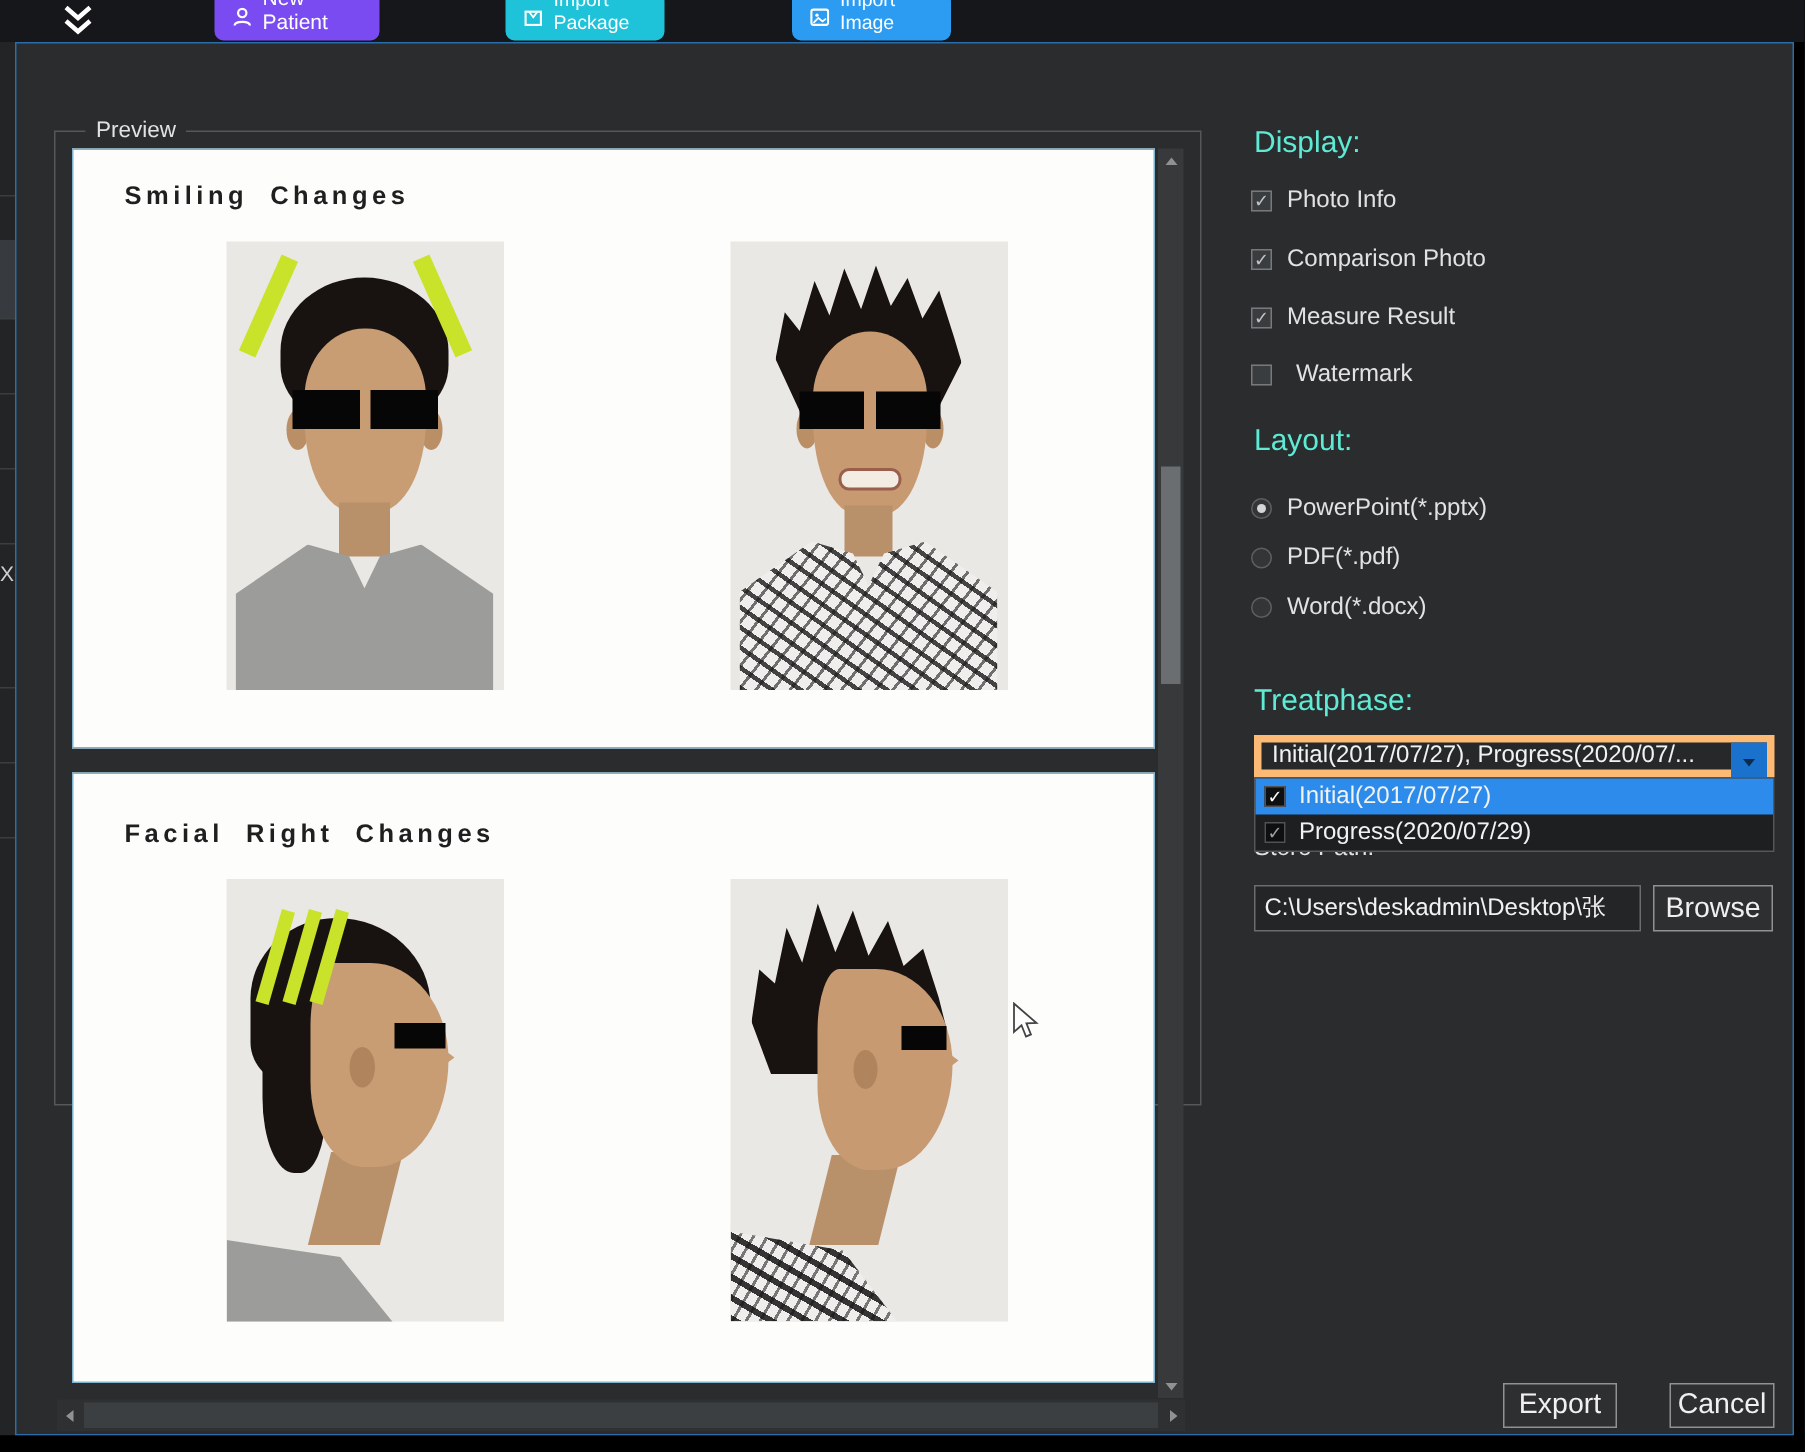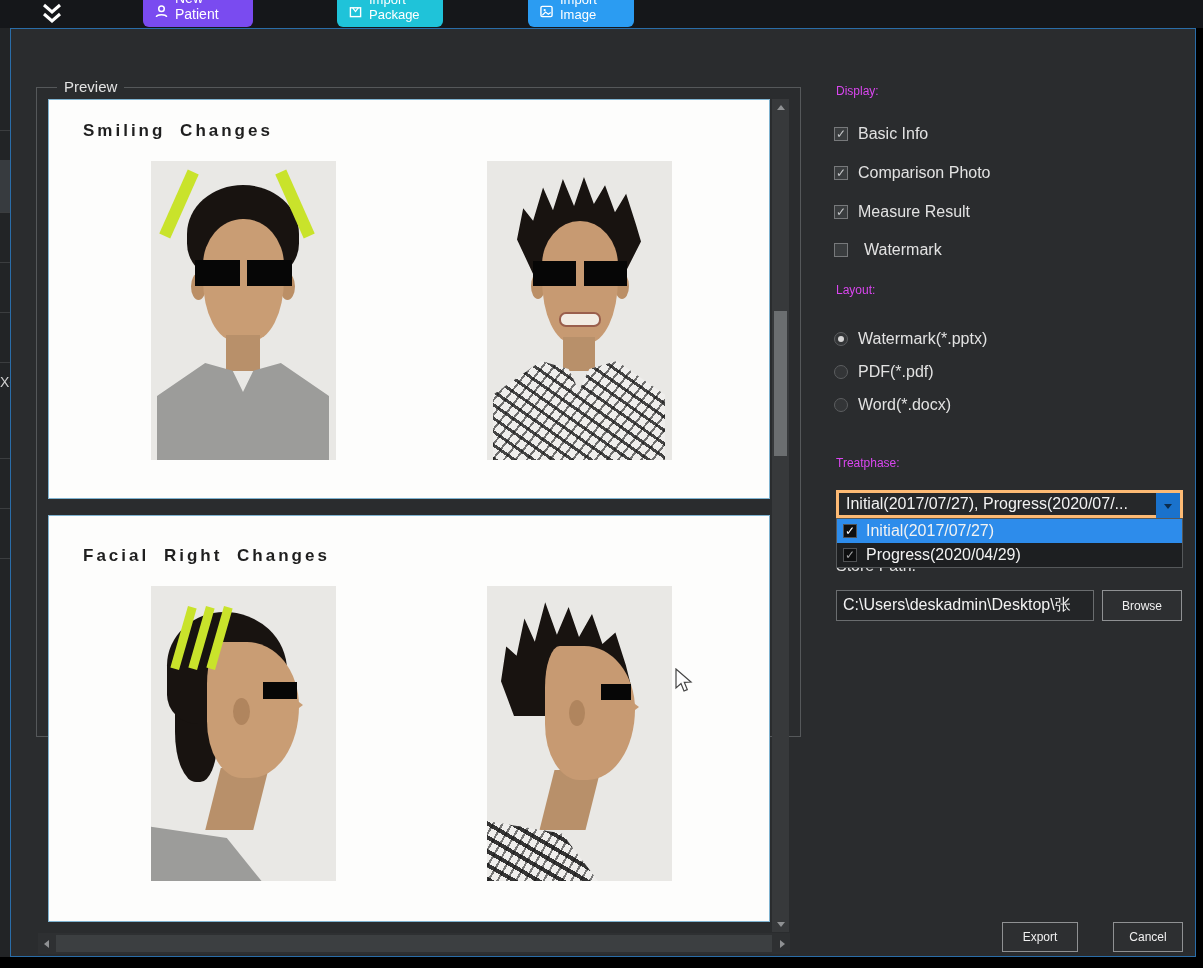--- a/index.html
+++ b/index.html
@@ -127,33 +127,33 @@
   #vthumb  { position:absolute; left:2px; top:212px; width:13px; height:145px; background:#6b6e70; }
   #hscroll { position:absolute; left:1px; top:845px; width:752px; height:21px; background:#2e3032; }
   #hthumb  { position:absolute; left:18px; top:2px; width:716px; height:17px; background:#3c3f41; }
   .tri-up    { width:0;height:0;border-left:4px solid transparent;border-right:4px solid transparent;border-bottom:5px solid #8f9193; }
   .tri-down  { width:0;height:0;border-left:4px solid transparent;border-right:4px solid transparent;border-top:5px solid #8f9193; }
   .tri-left  { width:0;height:0;border-top:4px solid transparent;border-bottom:4px solid transparent;border-right:5px solid #8f9193; }
   .tri-right { width:0;height:0;border-top:4px solid transparent;border-bottom:4px solid transparent;border-left:5px solid #8f9193; }
   .sb-btn { position:absolute; display:flex; align-items:center; justify-content:center; }
 
   
-  .sec-label { position:absolute; left:825px; color:#d946ef; font-size:12px; }
+  .sec-label { position:absolute; left:825px; color:#5eead4; font-size:20px; }
   .opt-row { position:absolute; left:823px; display:flex; align-items:center; gap:10px;
              color:#e2e2e2; font-size:16px; cursor:pointer; }
   .cbx { width:14px; height:14px; background:#3a3d3f; border:1px solid #77797b;
          color:#c3c5c7; font-size:12px; line-height:12px; text-align:center; }
   .rad { width:14px; height:14px; border-radius:50%; background:#333537; border:1px solid #5c5e60;
          display:flex; align-items:center; justify-content:center; }
   .rad .dot { width:6px; height:6px; border-radius:50%; background:#d6d6d6; display:none; }
   .rad.selected .dot { display:block; }
 
   
   #combo { position:absolute; left:825px; top:461px; width:347px; height:28px;
-           background:#26282a; border:3px solid #fdba74; display:flex; align-items:center; cursor:pointer; }
+           background:#26282a; border:5px solid #fdba74; display:flex; align-items:center; cursor:pointer; }
   #combo-value { color:#f2f2f2; font-size:16px; padding-left:7px; white-space:nowrap; overflow:hidden; width:316px; }
   #combo-arrow { position:absolute; right:0; top:0; width:24px; height:26px; background:#1a72cc;
                  display:flex; align-items:center; justify-content:center; }
   #combo-arrow .t { width:0;height:0;border-left:4px solid transparent;border-right:4px solid transparent;border-top:5px solid #0b2c4e; }
 
   
   #ddl { position:absolute; left:825px; top:489px; width:347px; background:#1d1f21;
          border:1px solid #55585a; z-index:5; }
   .ddl-row { height:24px; display:flex; align-items:center; gap:9px; padding-left:6px;
              color:#f2f2f2; font-size:16px; cursor:pointer; }
@@ -161,21 +161,21 @@
   .ddl-cbx { width:14px; height:14px; background:#0e0f10; border:1px solid #505254;
              font-size:12px; line-height:12px; text-align:center; color:#fff; }
   .ddl-row:not(.hl) .ddl-cbx { color:#9fa0a1; }
 
   
   #path-label { position:absolute; left:825px; top:528px; color:#e2e2e2; font-size:16px; z-index:1; }
   #path-input { position:absolute; left:825px; top:561px; width:258px; height:31px;
                 background:#232527; border:1px solid #6a6d6f; color:#f2f2f2; font-size:16px;
                 display:flex; align-items:center; padding-left:6px; white-space:nowrap; overflow:hidden; }
   .btn { position:absolute; background:#2d2f31; border:1px solid #8f9193; color:#f0f0f0;
-         font-size:12px; display:flex; align-items:center; justify-content:center; cursor:pointer; }
+         font-size:19px; display:flex; align-items:center; justify-content:center; cursor:pointer; }
   #browse-btn { left:1091px; top:561px; width:80px; height:31px; }
   #export-btn { left:991px;  top:893px; width:76px; height:30px; }
   #cancel-btn { left:1102px; top:893px; width:70px; height:30px; }
 
   
   #cursor { position:absolute; left:673px; top:668px; z-index:9; }
 
   #bottom-strip { position:absolute; left:0; top:957px; width:1203px; height:11px; background:#000; }
 </style>
 </head>
@@ -307,42 +307,42 @@
       <div class="sb-btn" style="right:0; top:0; width:16px; height:21px;">
           <div class="tri-right"></div>
         </div>
     </div>
   </div>
 
   <div class="sec-label" style="top:55px;">Display:</div>
 
   <div class="opt-row" style="top:96px;">
     <span class="cbx">✓</span>
-    <span>Basic Info</span>
+    <span>Photo Info</span>
   </div>
   <div class="opt-row" style="top:135px;">
     <span class="cbx">✓</span>
     <span>Comparison Photo</span>
   </div>
   <div class="opt-row" style="top:174px;">
     <span class="cbx">✓</span>
     <span>Measure Result</span>
   </div>
   <div class="opt-row" style="top:212px;gap:16px;">
     <span class="cbx"></span>
     <span>Watermark</span>
   </div>
 
   <div class="sec-label" style="top:254px;">Layout:</div>
 
   <div class="opt-row" style="top:301px;">
     <span class="rad selected">
         <span class="dot"></span>
       </span>
-    <span>Watermark(*.pptx)</span>
+    <span>PowerPoint(*.pptx)</span>
   </div>
   <div class="opt-row" style="top:334px;">
     <span class="rad"></span>
     <span>PDF(*.pdf)</span>
   </div>
   <div class="opt-row" style="top:367px;">
     <span class="rad"></span>
     <span>Word(*.docx)</span>
   </div>
 
@@ -355,21 +355,21 @@
       </div>
   </div>
 
   <div id="ddl">
     <div class="ddl-row hl">
       <span class="ddl-cbx">✓</span>
       <span>Initial(2017/07/27)</span>
     </div>
     <div class="ddl-row">
       <span class="ddl-cbx">✓</span>
-      <span>Progress(2020/04/29)</span>
+      <span>Progress(2020/07/29)</span>
     </div>
   </div>
 
   <div id="path-label">Store Path:</div>
   <div id="path-input">C:\Users\deskadmin\Desktop\张</div>
   <div class="btn" id="browse-btn">Browse</div>
 
   <div class="btn" id="export-btn">Export</div>
   <div class="btn" id="cancel-btn">Cancel</div>
 </div>

